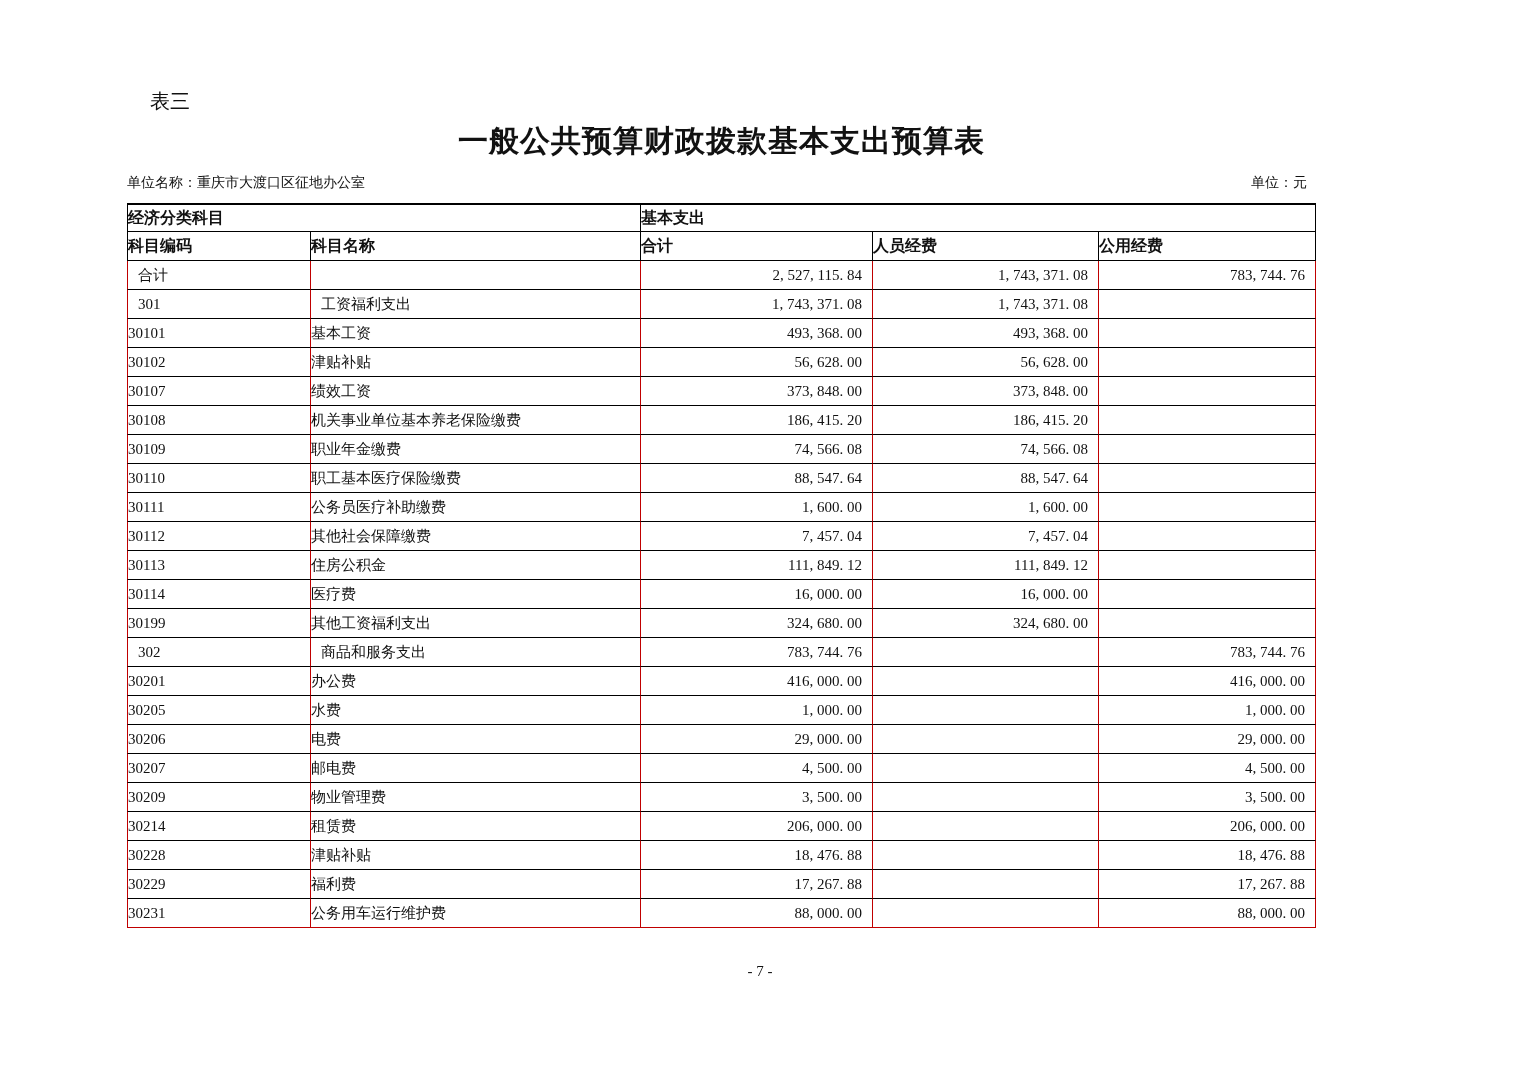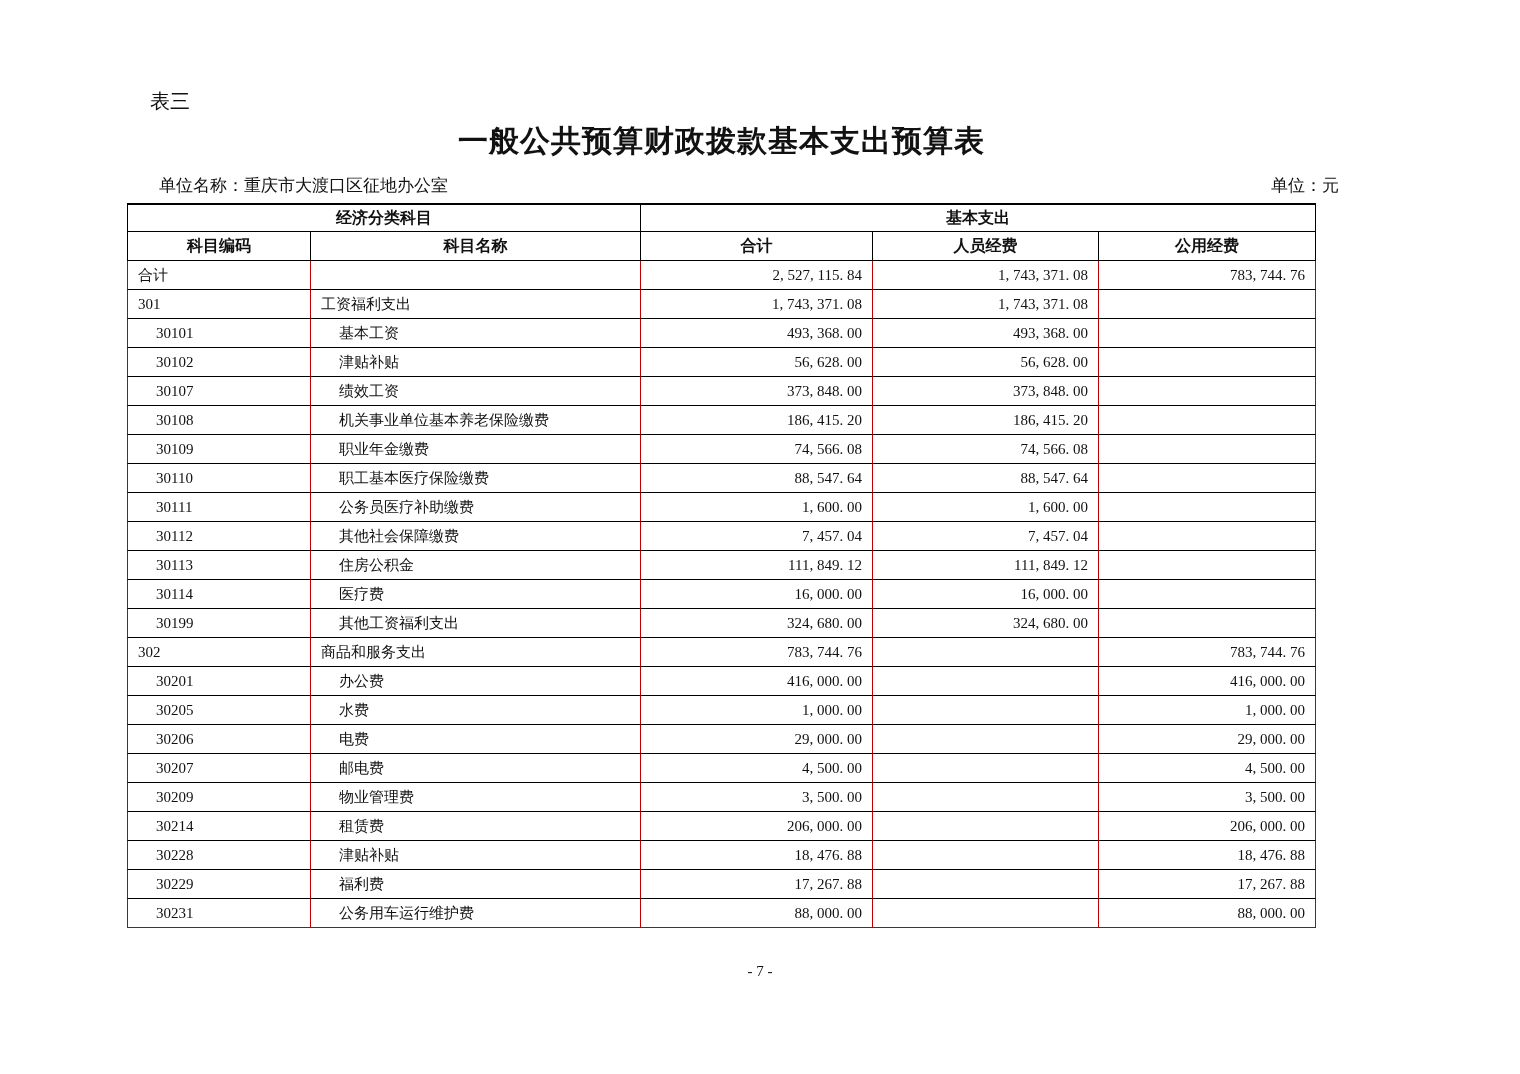--- a/index.html
+++ b/index.html
@@ -4,45 +4,45 @@
 <style>
   html,body{margin:0;padding:0;}
   body{
     width:1520px;height:1074px;background:#ffffff;position:relative;
     font-family:"Liberation Serif","DejaVu Serif",serif;color:#111111;
   }
   .corner-label{position:absolute;left:150px;top:88px;font-size:20px;}
   .doc-title{position:absolute;left:127px;top:121px;width:1189px;margin:0;
     text-align:center;font-size:30px;font-weight:bold;letter-spacing:1px;}
   .unit-row{position:absolute;left:127px;top:174px;width:1180px;
-    display:flex;justify-content:space-between;font-size:17px;margin-left:32px;}
+    display:flex;justify-content:space-between;font-size:14px;}
   table.budget{
     position:absolute;left:127px;top:203px;width:1189px;
     border-collapse:separate;border-spacing:0;table-layout:fixed;
     font-size:15px;
   }
   col.c1{width:184px;}col.c2{width:330px;}col.c3{width:232px;}col.c4{width:226px;}col.c5{width:217px;}
   th,td{height:29px;box-sizing:border-box;padding:0;overflow:hidden;white-space:nowrap;}
   
   thead th{
-    font-size:16px;font-weight:bold;text-align:center;
+    font-size:16px;font-weight:bold;text-align:left;
     border-right:1px solid #000;border-bottom:1px solid #000;
   }
   thead tr:first-child th{border-top:2px solid #000;}
   thead th.first{border-left:1px solid #000;}
   
   tbody td{
     border-right:1px solid #c00000;border-bottom:1px solid #000;
   }
   tbody td.first{border-left:1px solid #c00000;}
   tbody tr:last-child td{border-bottom:1px solid #c00000;}
   td.code,td.name{text-align:left;}
   td.num{text-align:right;padding-right:10px;}
   td.lv1{padding-left:10px;}
-  td.lv2{padding-left:28px;}
+  td.lv2{}
   .page-number{position:absolute;left:0;top:963px;width:1520px;text-align:center;font-size:15px;}
 </style>
 </head>
 <body>
 
 <div class="corner-label">表三</div>
 
 <h1 class="doc-title">一般公共预算财政拨款基本支出预算表</h1>
 
 <div class="unit-row">

